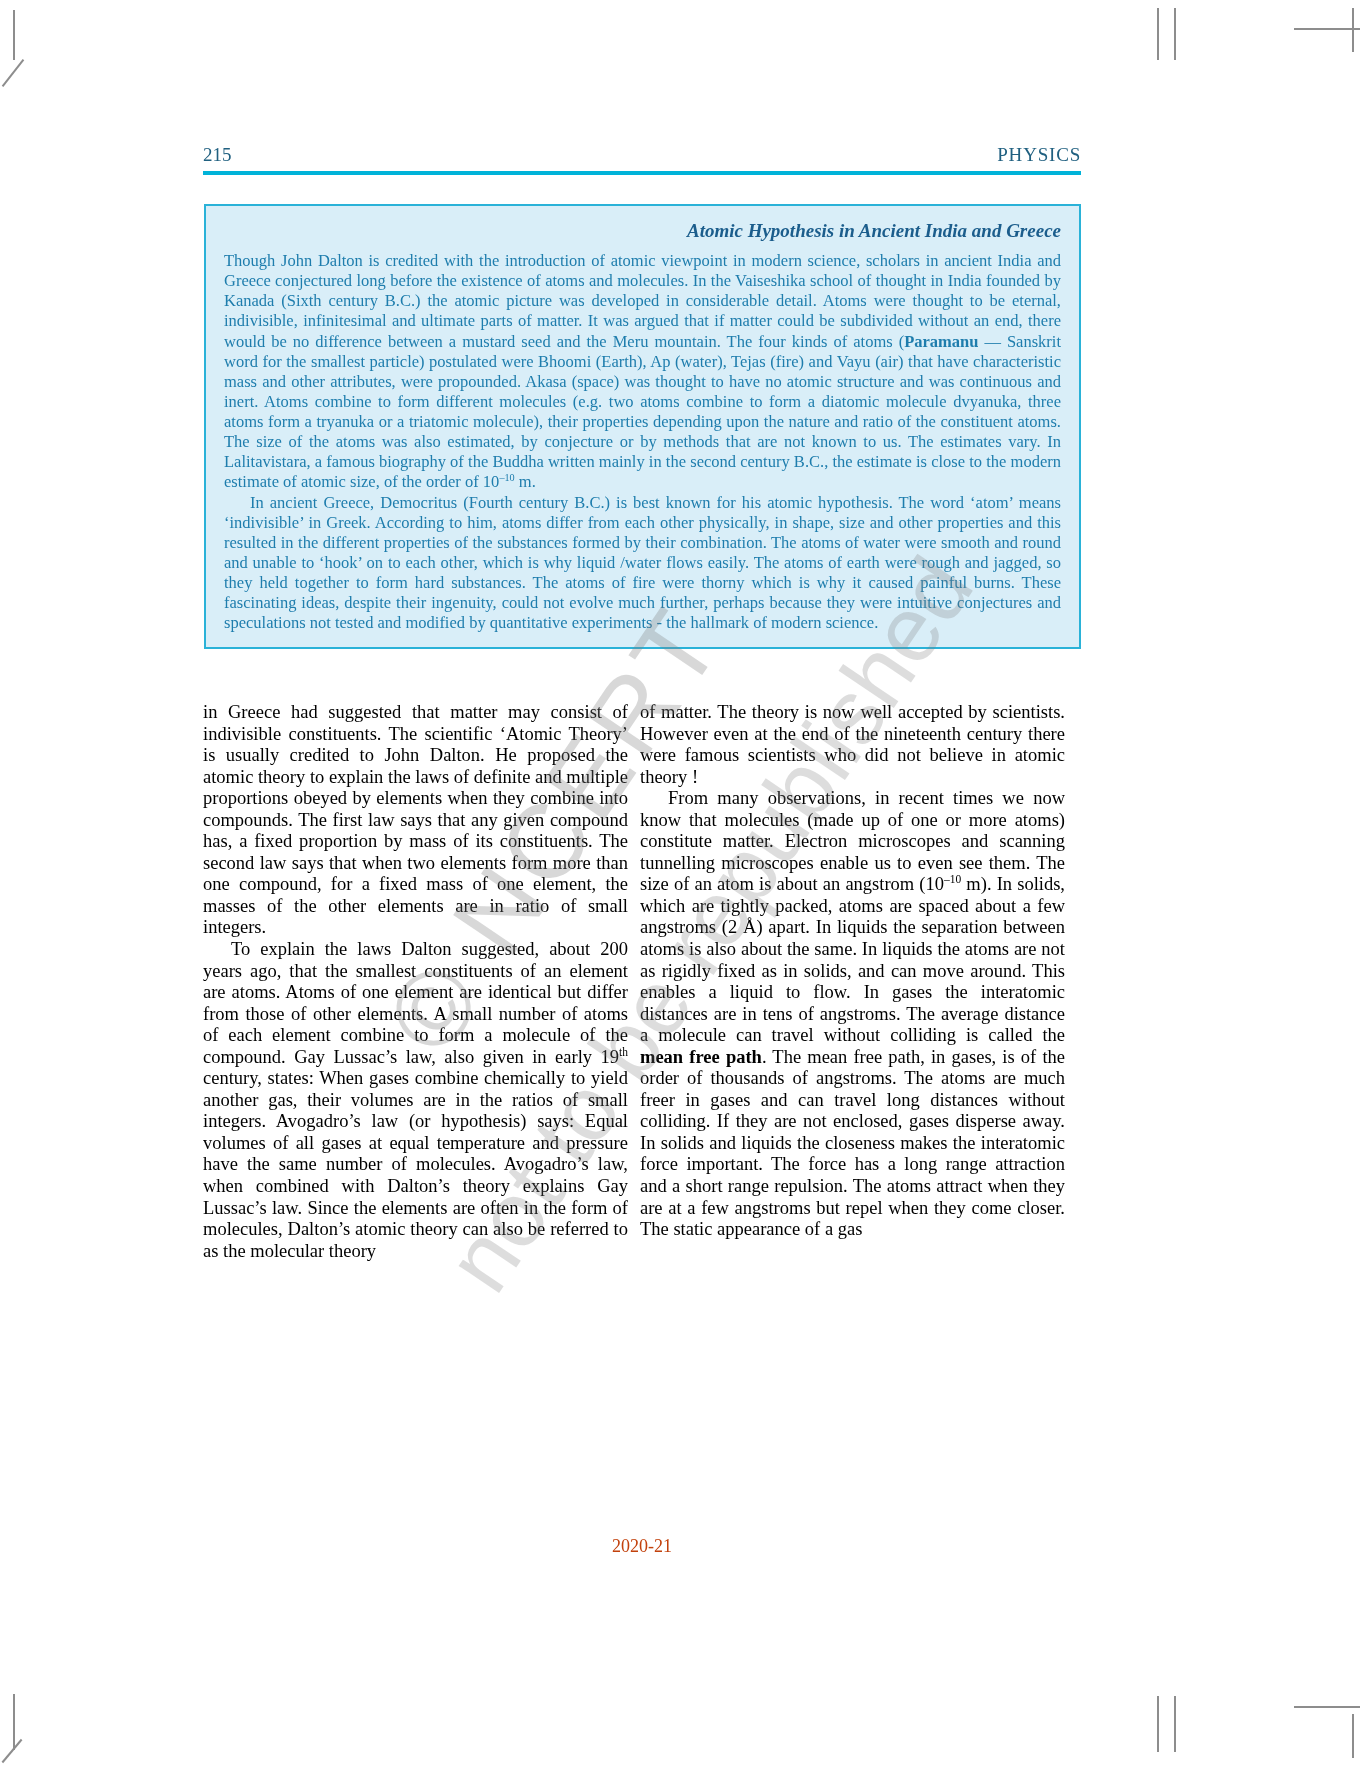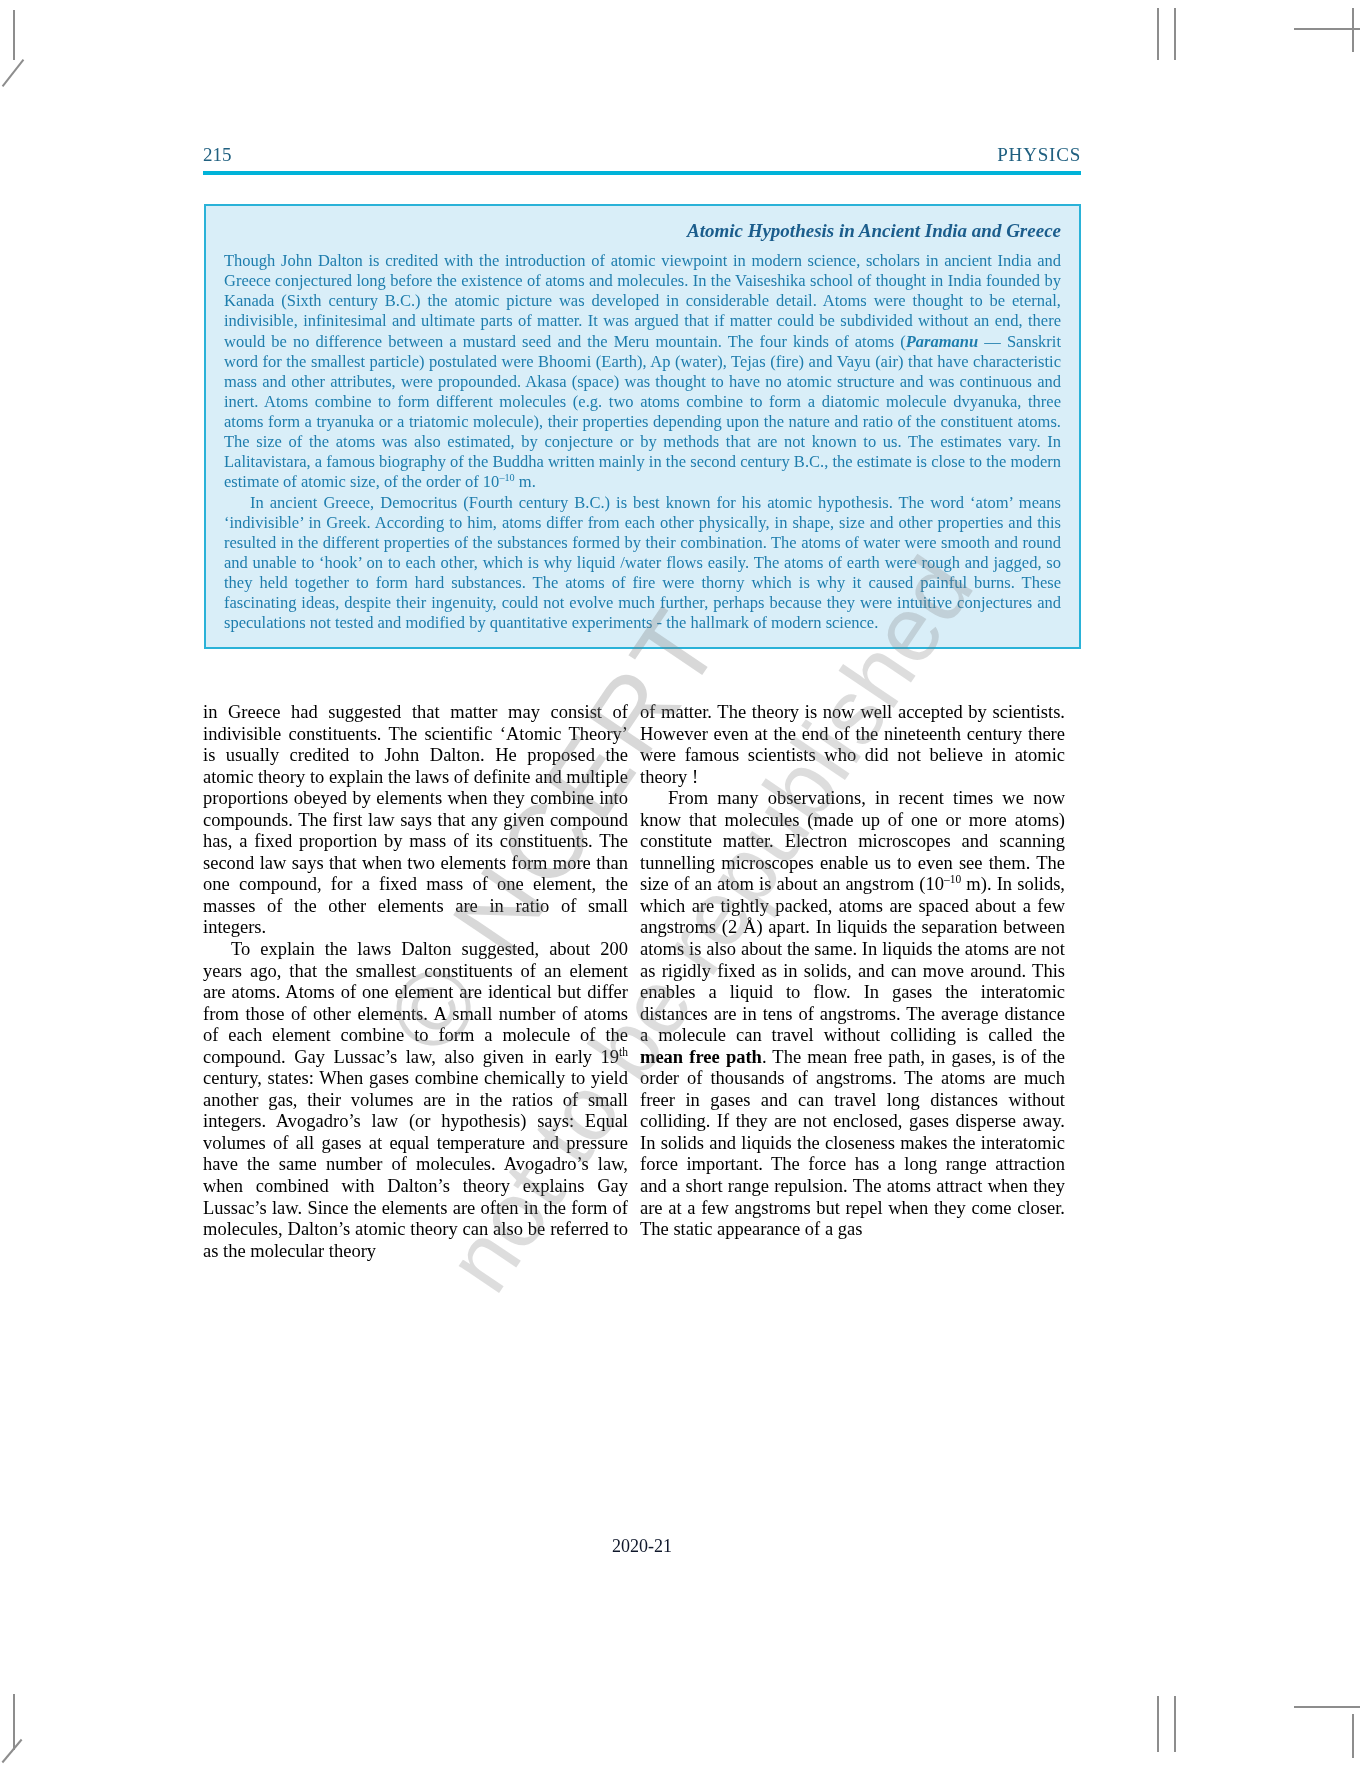--- a/index.html
+++ b/index.html
@@ -46,21 +46,21 @@
   .infobox h2 {
     margin:4px 0 9px 0; text-align:right;
     font-size:19px; font-style:italic; font-weight:bold;
     color:var(--title-text,#1b5d8c);
   }
   .box-p {
     margin:0; font-size:16.5px; line-height:1.22; text-align:justify;
     color:var(--box-text,#1e7dad);
   }
   .box-p.indent { text-indent:26px;font-family:Liberation Serif, serif; }
-  .box-p b { font-weight:bold;font-style:italic; }
+  .box-p b { font-weight:bold; }
   sup { font-size:0.62em; vertical-align:super; line-height:0; }
 
   
   .columns {
     position:absolute; left:203px; top:702px; width:878px;
     display:flex; gap:12px;
   }
   .col { width:425px; }
   .col p {
     margin:0; font-size:18.5px; line-height:1.165; text-align:justify; color:#000;
@@ -77,21 +77,21 @@
   }
   .wm2 {
     position:absolute; left:280px; top:872px;
     font-family:"Liberation Sans", sans-serif; font-size:92px;
     color:rgba(125,125,125,0.26); transform:rotate(-56deg); white-space:nowrap;
   }
 
   
   .page-footer {
     position:absolute; left:203px; top:1536px; width:878px;
-    text-align:center; font-size:18px; color:#0f172a;
+    text-align:center; font-size:18px; color:#c2410c;
   }
 </style>
 </head>
 <body>
 
 <div class="page">
 
   <div class="cm v tl-v"></div>
   <div class="cm tl-d"></div>
   <div class="cm v tr-v1"></div>

